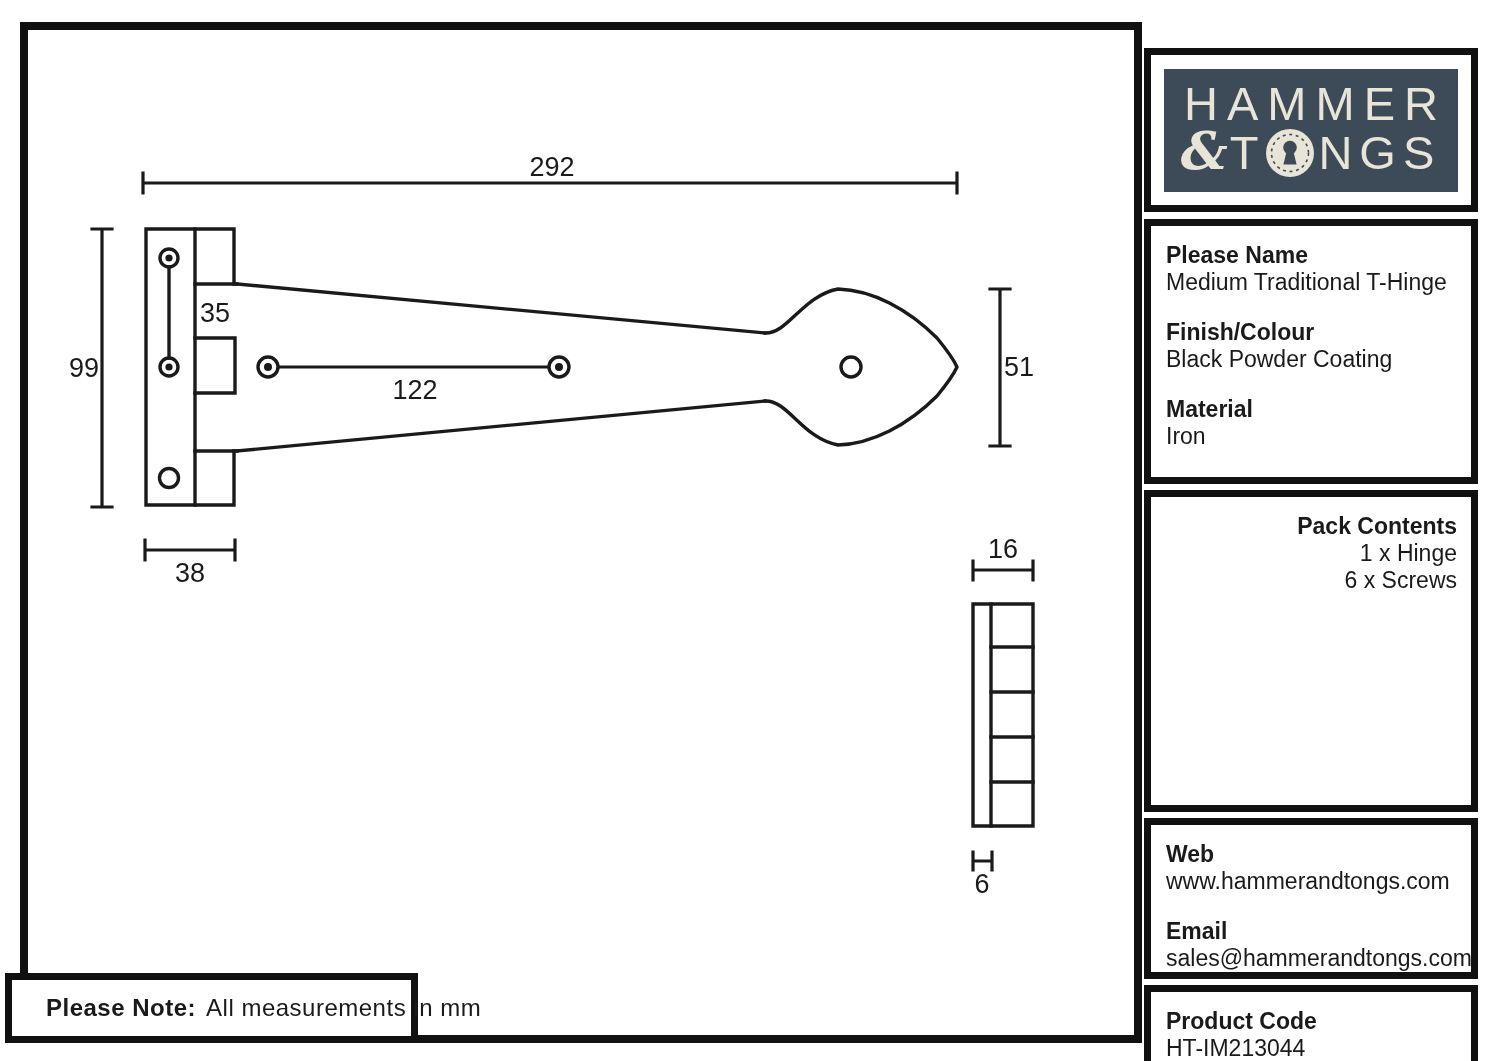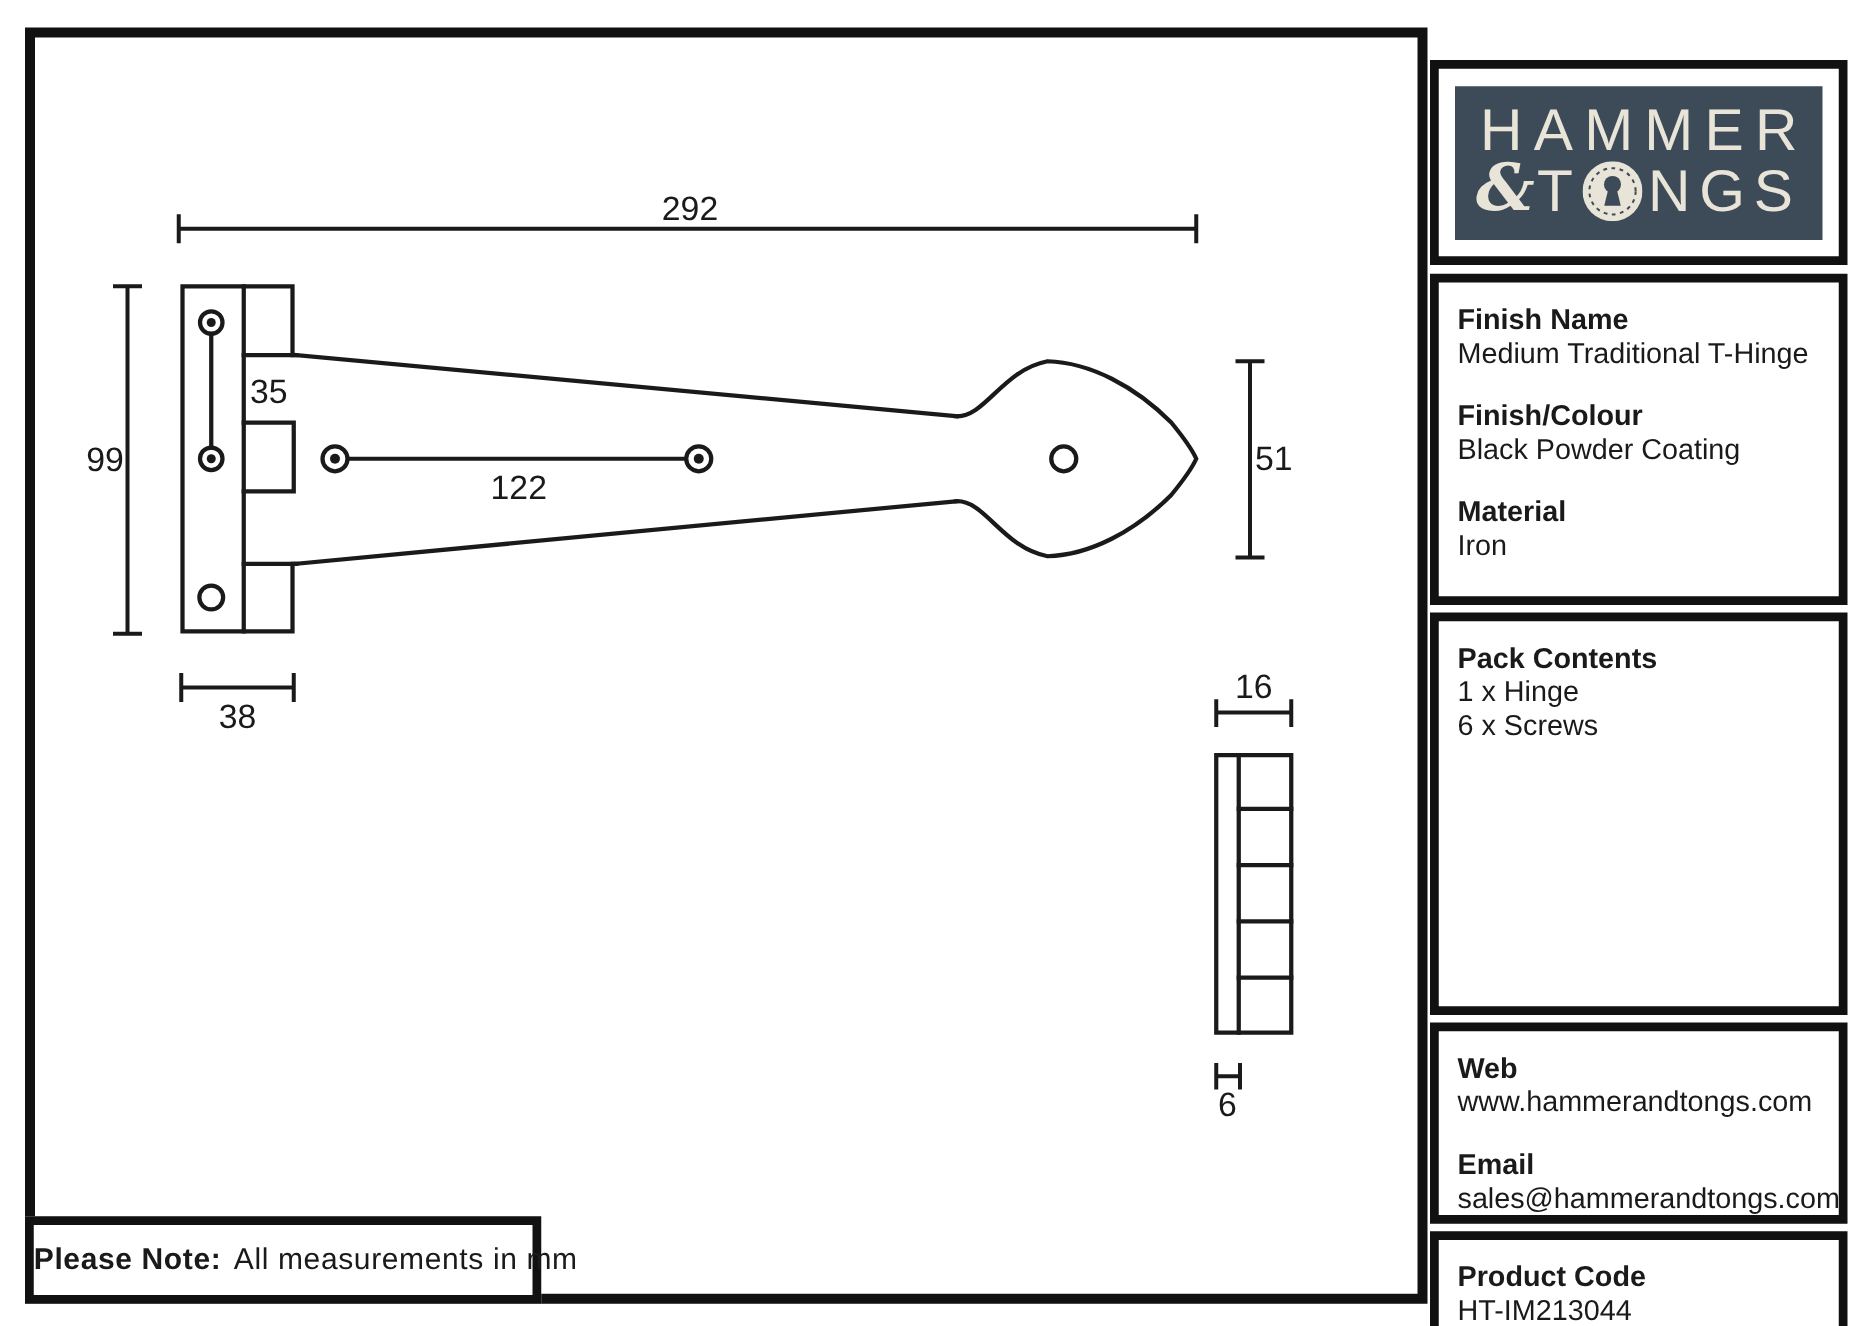--- a/index.html
+++ b/index.html
@@ -3,29 +3,29 @@
 <meta charset="utf-8">
 <style>
   html,body{margin:0;padding:0;background:#f4f4f4;}
   .page{
     position:relative;width:1500px;height:1061px;background:#ffffff;
     font-family:"Liberation Sans",sans-serif;color:#1a1a1a;overflow:hidden;
   }
   .box{position:absolute;border:7px solid #111;background:#fff;box-sizing:border-box;}
   .main-box{left:20px;top:22px;width:1122px;height:1021px;border-width:8px;}
   .note-box{
-    left:20px;top:973px;width:413px;height:70px;border-width:7px;z-index:3;
-    display:flex;align-items:center;
+    left:5px;top:973px;width:413px;height:70px;border-width:7px;z-index:3;
+    display:flex;align-items:center;padding-left:34px;
     font-size:24px;letter-spacing:.5px;white-space:nowrap;
   }
   .note-box .nb-label{font-weight:bold;margin-right:10px;}
   .side-col-box{left:1144px;width:334px;margin-top:26px;}
   .logo-box{top:22px;height:164px;display:flex;align-items:center;justify-content:center;}
   .product-box{top:193px;height:265px;}
-  .pack-box{top:464px;height:322px;}
+  .pack-box{top:464px;height:322px;text-align:right;}
   .contact-box{top:792px;height:161px;}
   .code-box{top:959px;height:84px;}
   .pad{padding:16px 14px 0 15px;}
   .spec-heading{font-weight:bold;font-size:23px;line-height:27px;}
   .spec-value{font-size:23px;line-height:27px;}
   .spec-group{margin-bottom:23px;}
   
   .logo-plate{
     width:294px;height:123px;background:#3d4a58;color:#e9e4d8;
     display:flex;flex-direction:column;align-items:center;justify-content:center;
@@ -152,21 +152,21 @@
           </svg>
         </span>
         <span>NGS</span>
       </div>
     </div>
   </div>
 
   <div class="box side-col-box product-box">
     <div class="pad">
       <div class="spec-group">
-        <div class="spec-heading">Finish Name</div>
+        <div class="spec-heading">Please Name</div>
         <div class="spec-value">Medium Traditional T-Hinge</div>
       </div>
       <div class="spec-group">
         <div class="spec-heading">Finish/Colour</div>
         <div class="spec-value">Black Powder Coating</div>
       </div>
       <div class="spec-group">
         <div class="spec-heading">Material</div>
         <div class="spec-value">Iron</div>
       </div>

